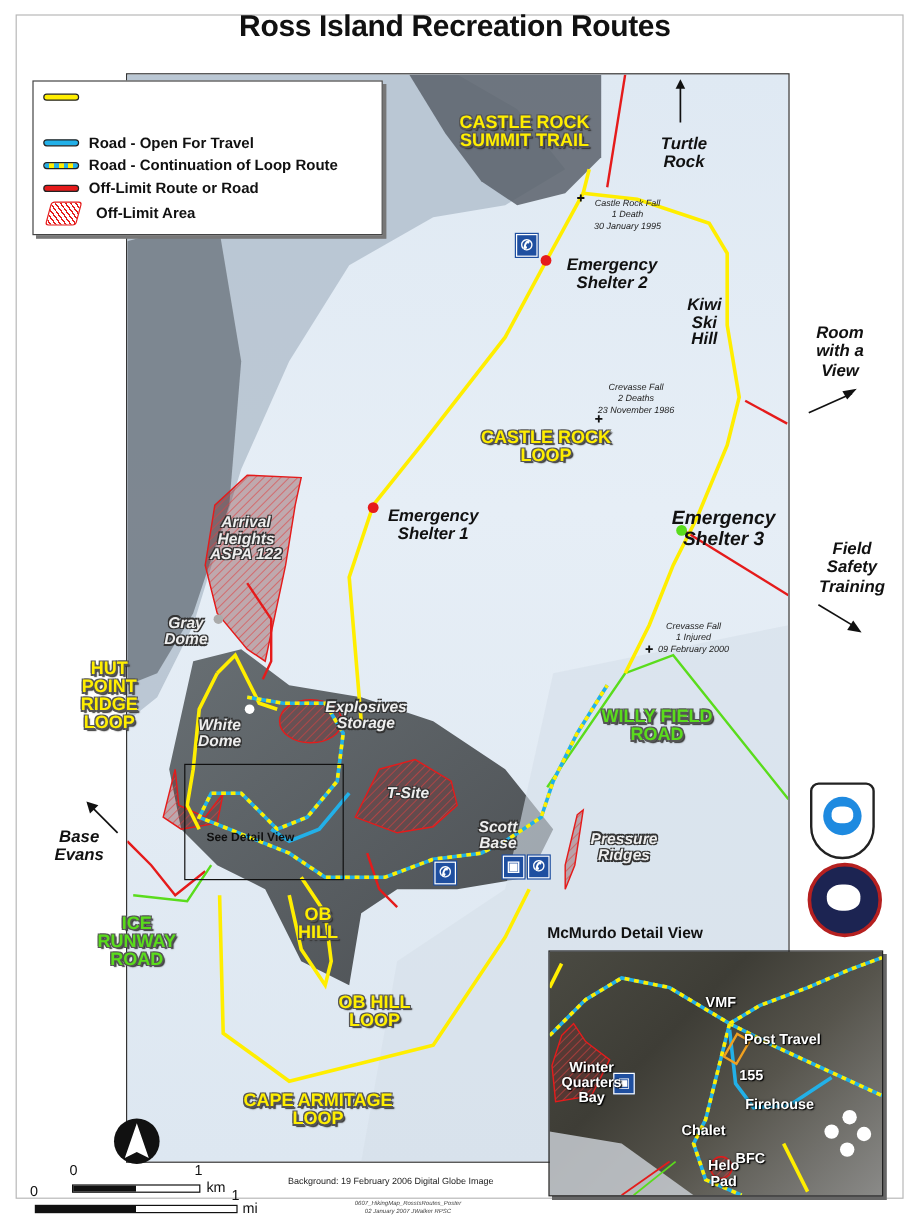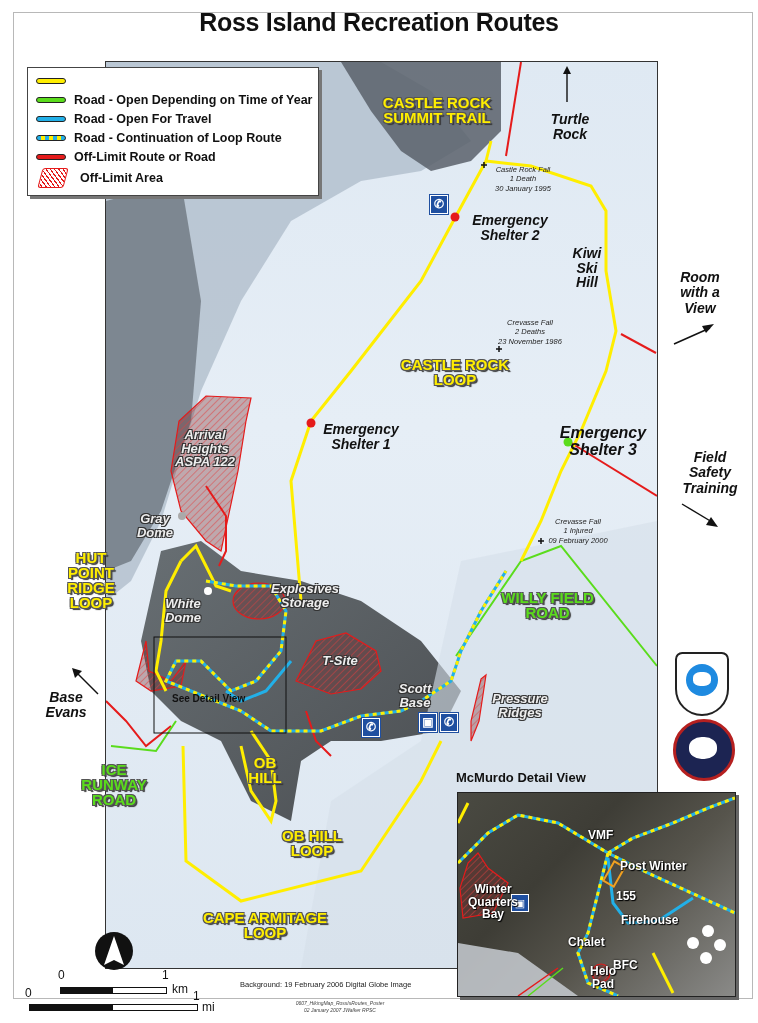--- a/index.html
+++ b/index.html
@@ -175,24 +175,20 @@
   <div style="position:absolute;left:16px;top:18px;width:18px;height:14px;border-radius:40%;background:#fff;"></div>
 </div>
 <div class="logo" style="left:673px;top:719px;width:56px;height:56px;background:#1c2452;border:3px solid #b52020;">
   <div style="position:absolute;left:13px;top:15px;width:28px;height:22px;border-radius:45%;background:#fff;"></div>
 </div>
 
 <div class="legend">
   <div class="leg-row" style="top:4px;">
     <span class="leg-swatch" style="background:#ffee00;"></span>
   </div>
-  <div class="leg-row" style="top:23px;">
-    <span class="leg-swatch" style="background:#5adc1c;"></span>
-    <span>Road - Open Depending on Time of Year</span>
-  </div>
   <div class="leg-row" style="top:42px;">
     <span class="leg-swatch" style="background:#22b0e8;"></span>
     <span>Road - Open For Travel</span>
   </div>
   <div class="leg-row" style="top:61px;">
     <span class="leg-swatch" style="background:repeating-linear-gradient(90deg,#22b0e8 0 4px,#ffee00 4px 8px);"></span>
     <span>Road - Continuation of Loop Route</span>
   </div>
   <div class="leg-row" style="top:80px;">
     <span class="leg-swatch" style="background:#e51b1b;"></span>
@@ -227,21 +223,21 @@
     <rect x="0" y="0" width="0" height="0"></rect>
     <g fill="#fff">
         <circle cx="235" cy="150" r="6"></circle>
         <circle cx="250" cy="138" r="6"></circle>
         <circle cx="262" cy="152" r="6"></circle>
         <circle cx="248" cy="165" r="6"></circle>
       </g>
   </svg>
   <div style="position:absolute;left:53px;top:101px;width:16px;height:16px;background:#1f4fa0;border:1px solid #fff;color:#fff;font-size:11px;text-align:center;line-height:16px;">▣</div>
   <div class="detail-lbl" style="left:130px;top:35px;">VMF</div>
-  <div class="detail-lbl" style="left:162px;top:66px;">Post Winter</div>
+  <div class="detail-lbl" style="left:162px;top:66px;">Post Travel</div>
   <div class="detail-lbl" style="left:158px;top:96px;">155</div>
   <div class="detail-lbl" style="left:163px;top:120px;">Firehouse</div>
   <div class="detail-lbl" style="left:5px;top:90px;width:60px;text-align:center;line-height:1.05;">Winter Quarters Bay</div>
   <div class="detail-lbl" style="left:110px;top:142px;">Chalet</div>
   <div class="detail-lbl" style="left:155px;top:165px;">BFC</div>
   <div class="detail-lbl" style="left:130px;top:172px;width:30px;text-align:center;line-height:1.05;">Helo Pad</div>
 </div>
 
 <div style="position:absolute;left:95px;top:932px;width:38px;height:38px;border-radius:50%;background:#111;">
   <svg width="38" height="38">

